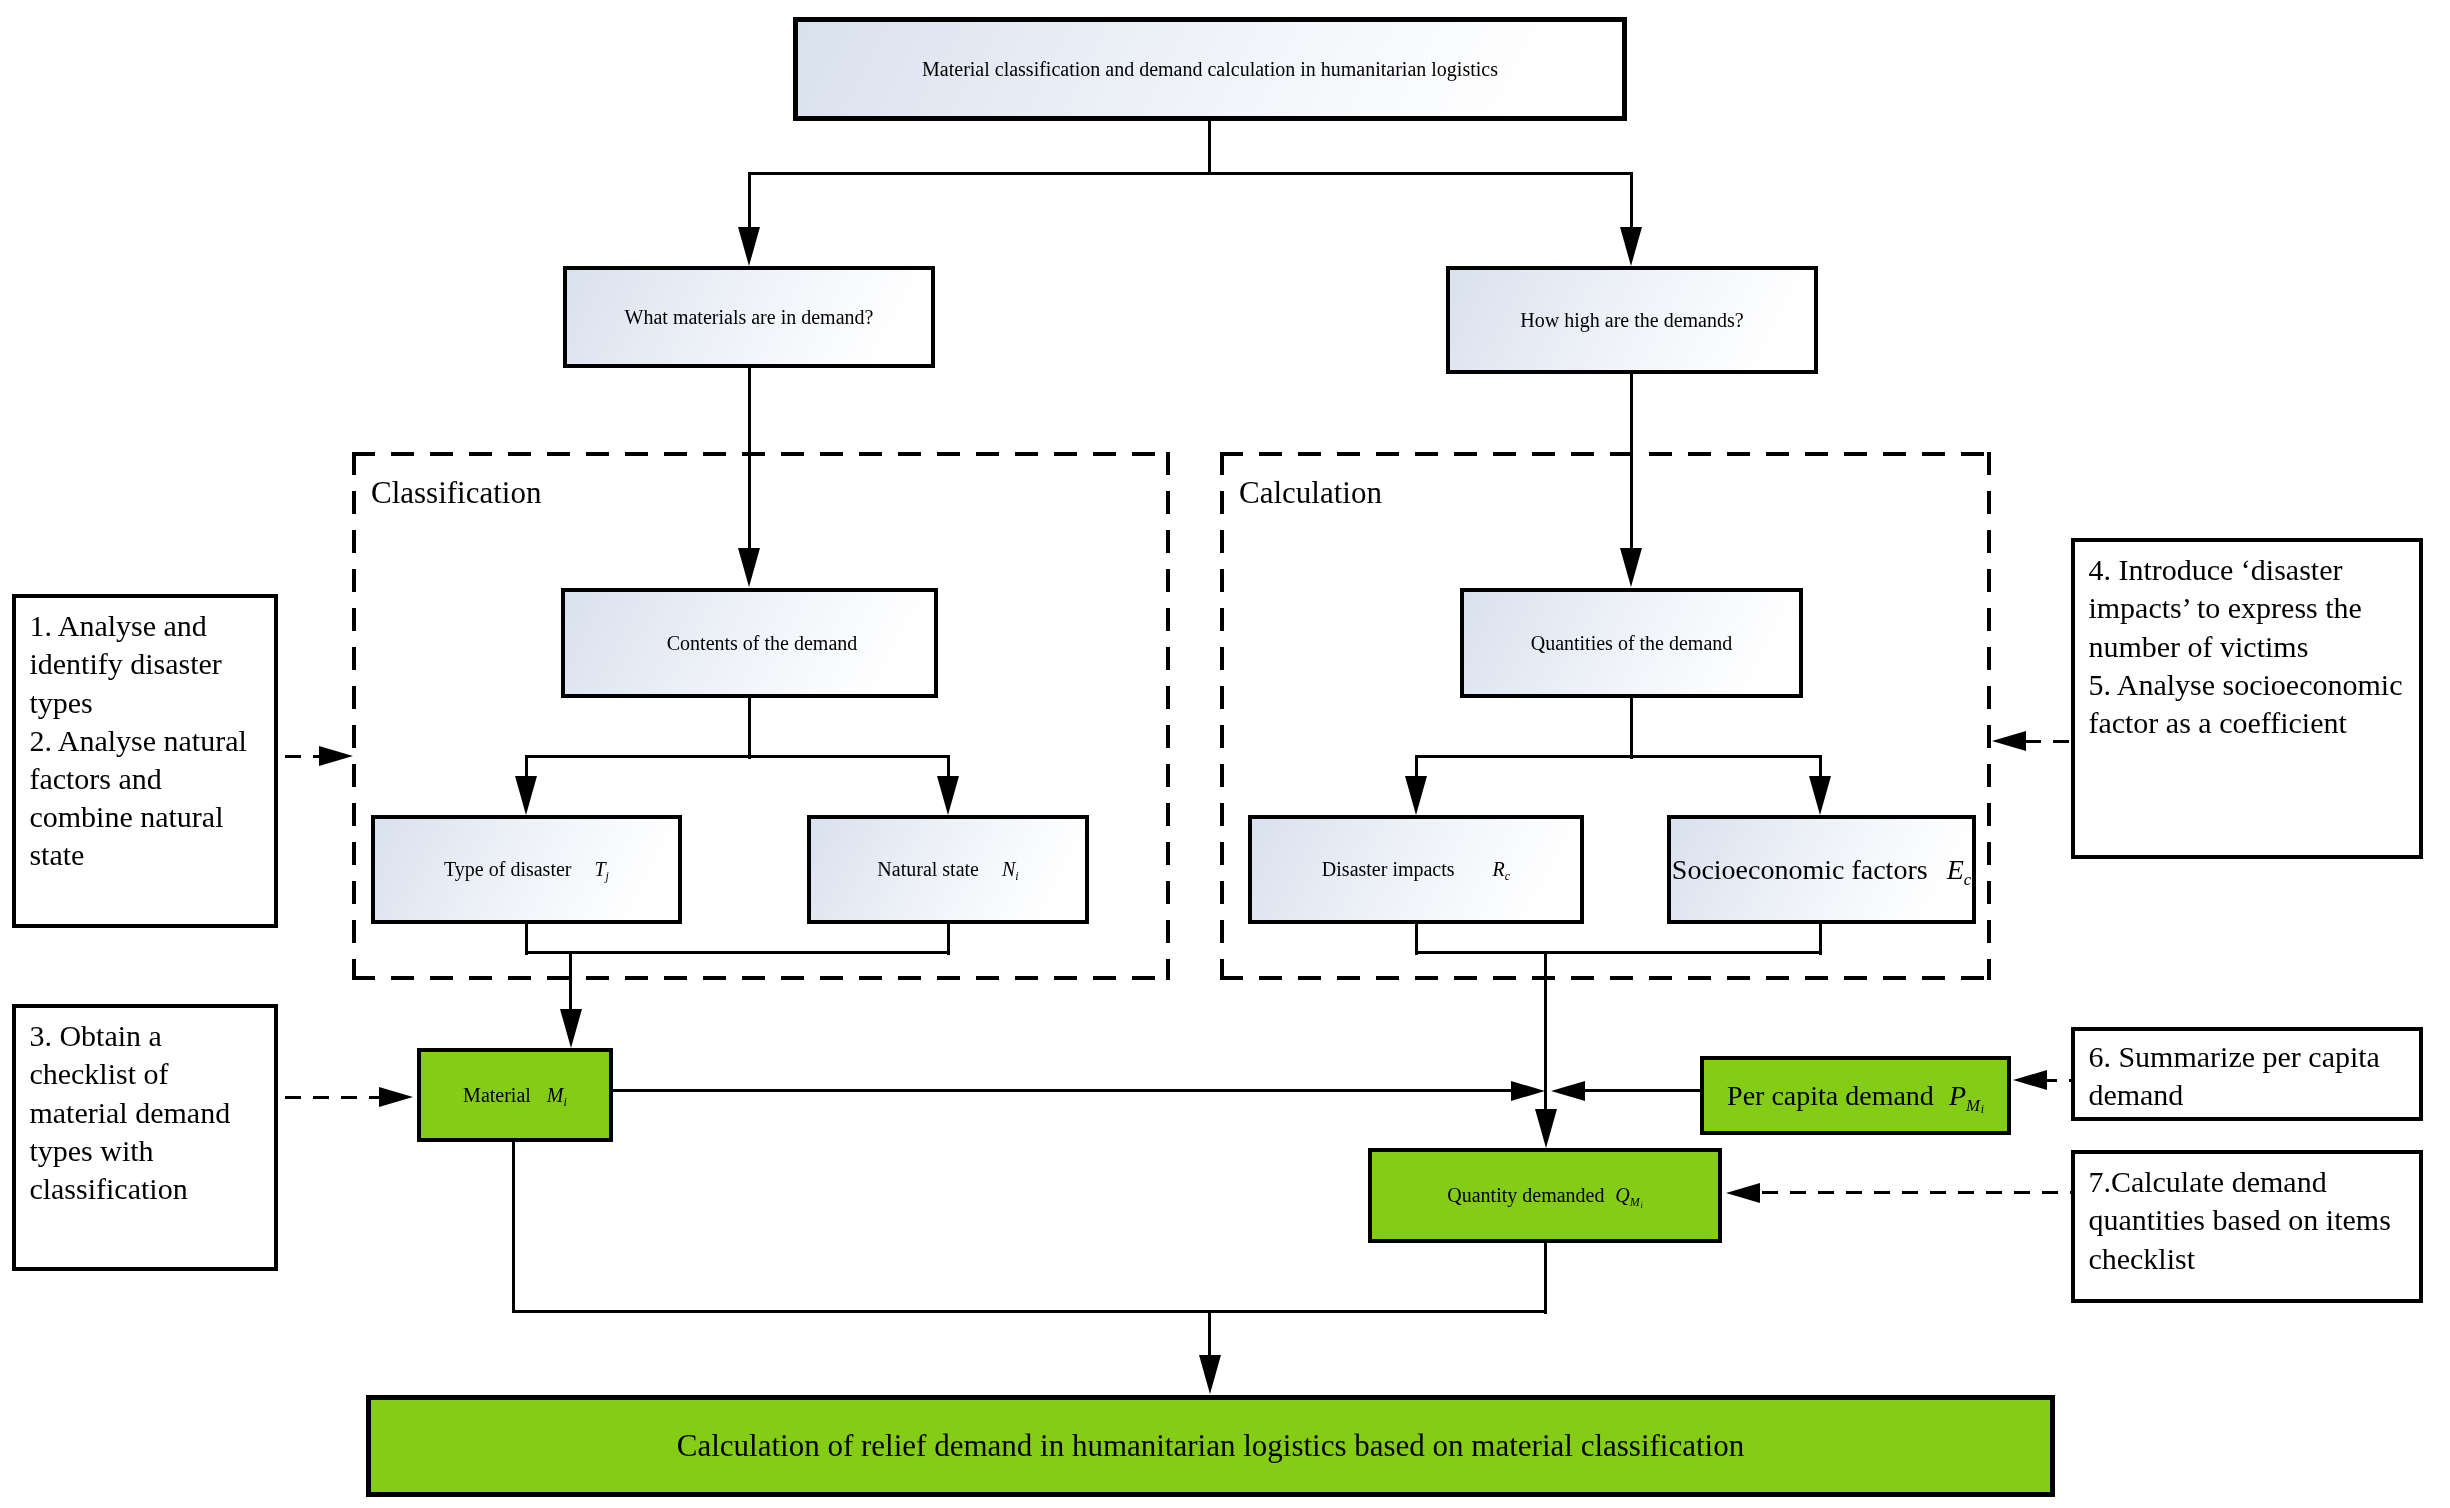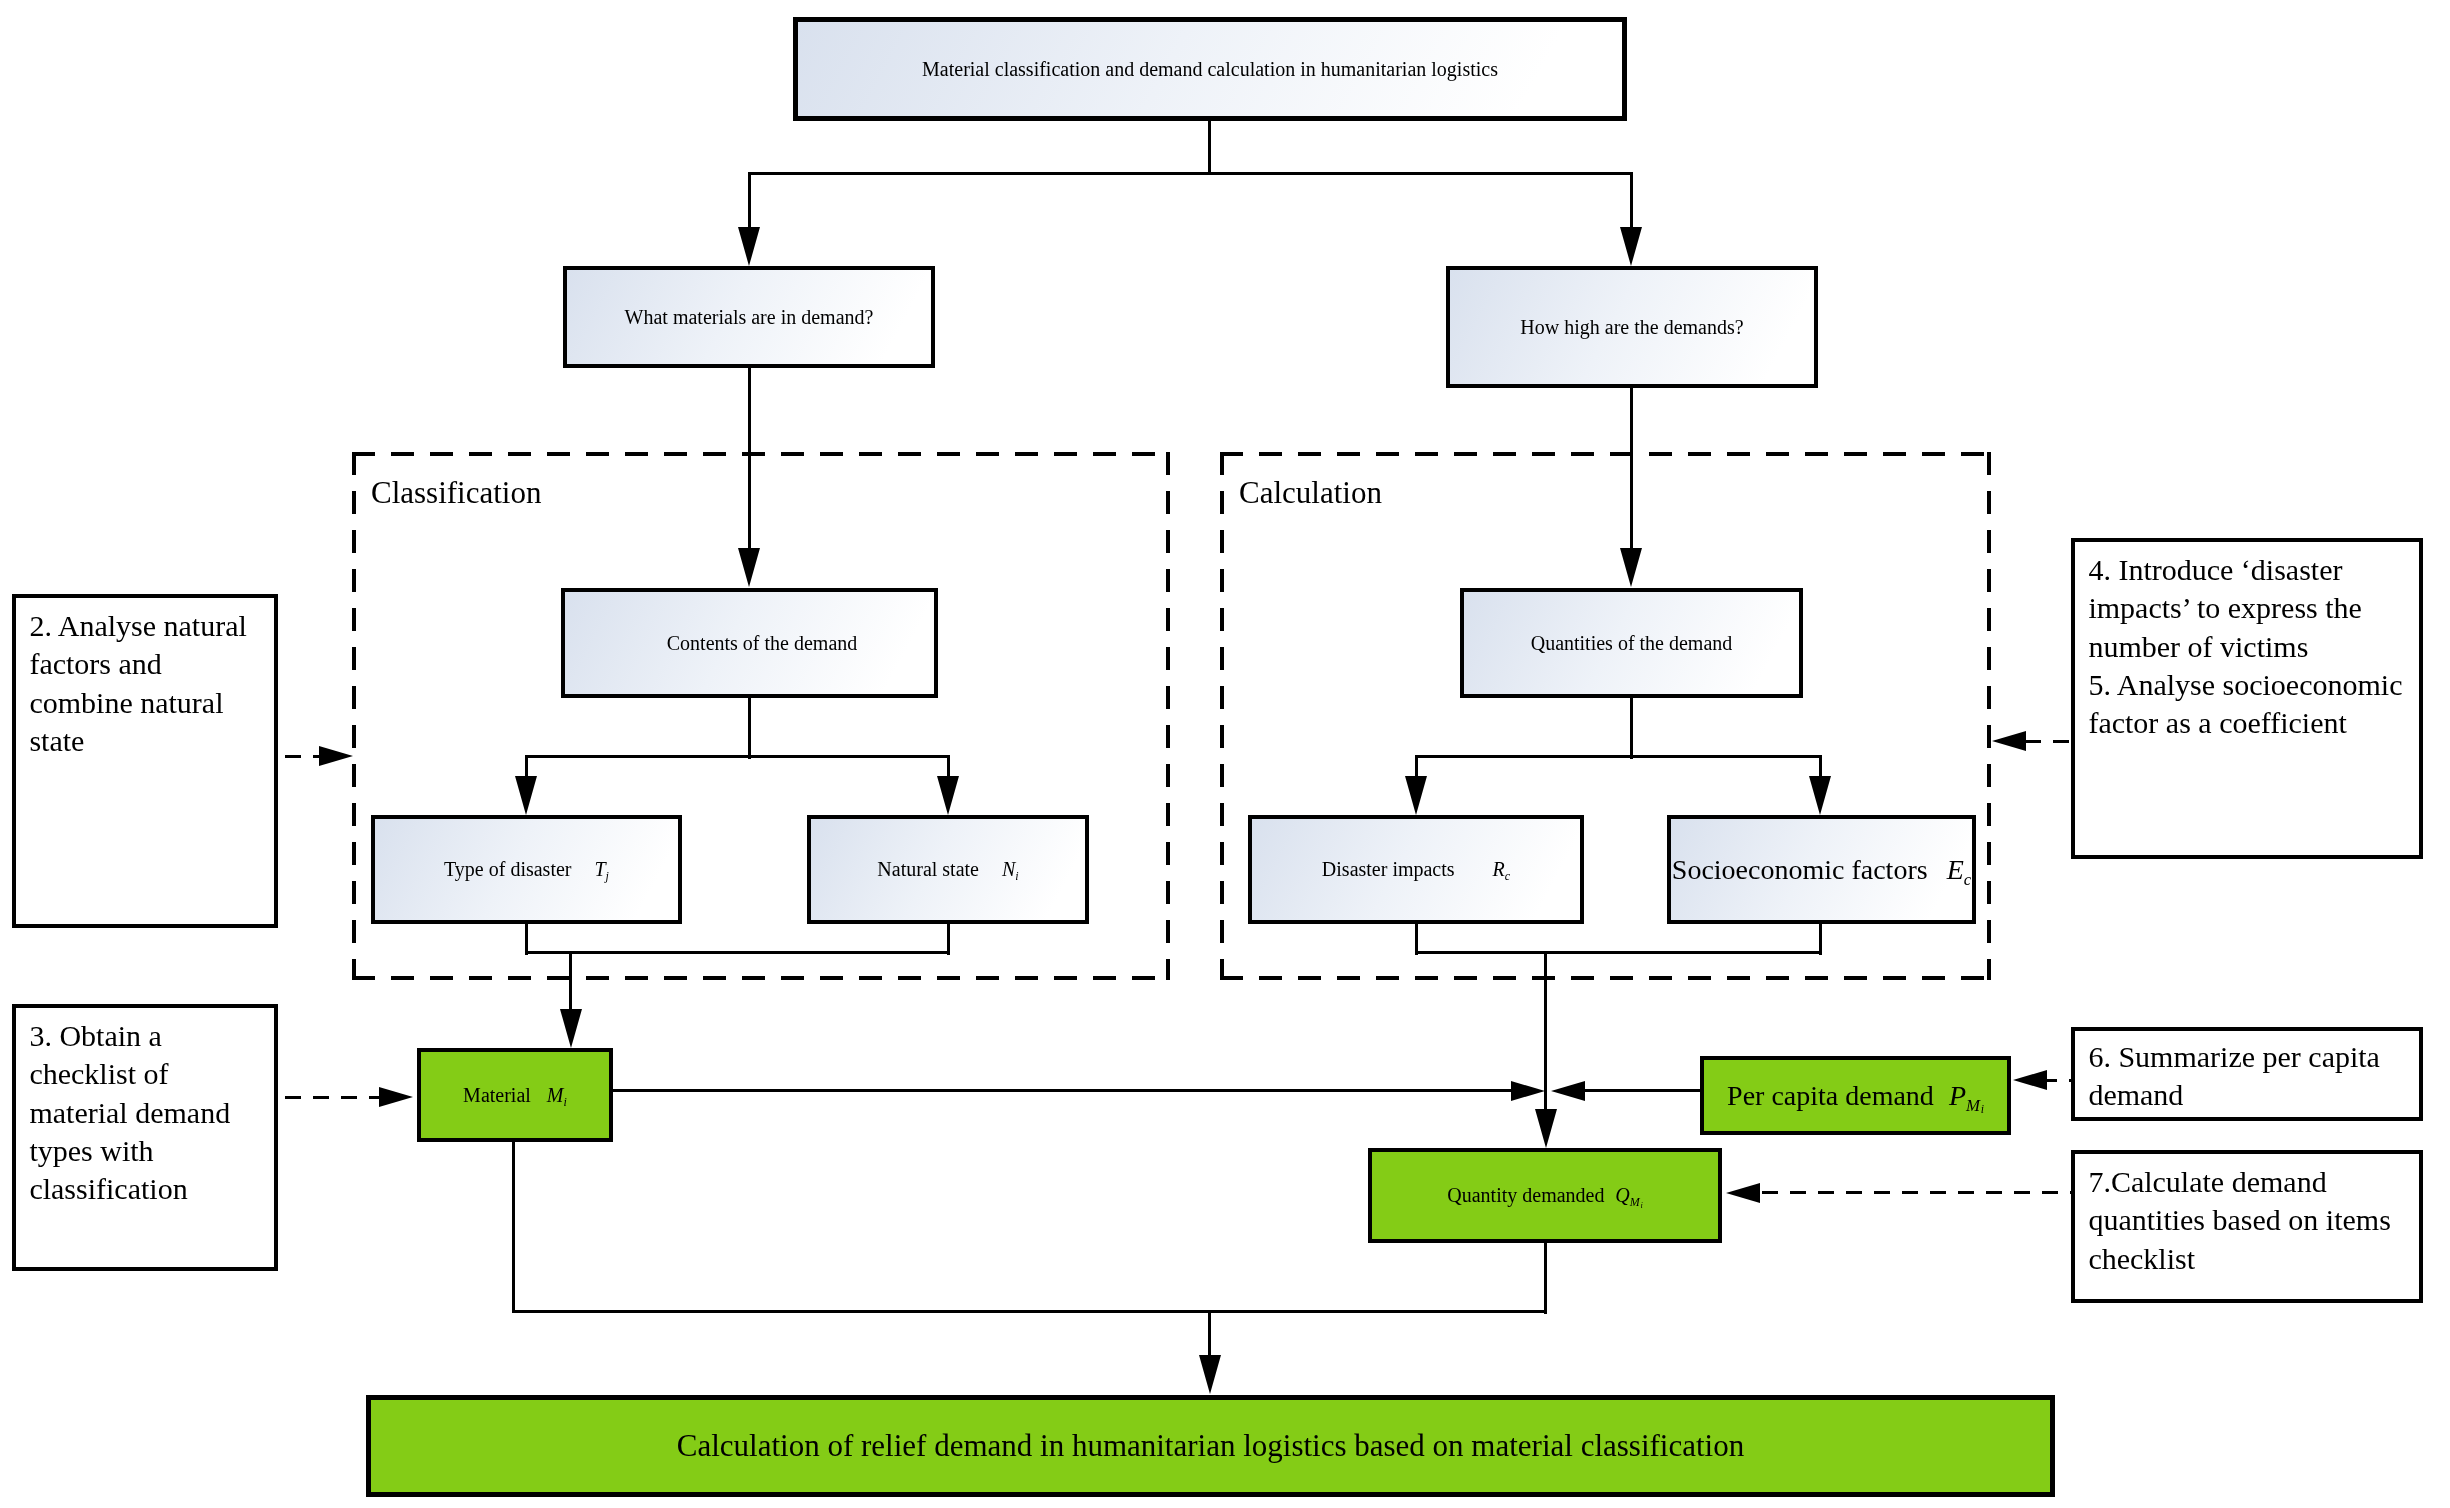--- a/index.html
+++ b/index.html
@@ -134,21 +134,21 @@
   <div class="tri left" style="left:1726px; top:1183px;"></div>
 
   <div class="node thick" style="left:793px; top:17px; width:834px; height:104px; padding:0 61px;">
     <span>Material classification and demand calculation in humanitarian logistics</span>
   </div>
 
   <div class="node" style="left:563px; top:266px; width:372px; height:102px; padding:0 37px;">
     <span>What materials are in demand?</span>
   </div>
 
-  <div class="node" style="left:1446px; top:266px; width:372px; height:122px; padding:0 50px;">
+  <div class="node" style="left:1446px; top:266px; width:372px; height:108px; padding:0 50px;">
     <span>How high are the demands?</span>
   </div>
 
   <div class="node" style="left:561px; top:588px; width:377px; height:110px;padding-left:25px;">
     <span>Contents of the demand</span>
   </div>
 
   <div class="node" style="left:1460px; top:588px; width:343px; height:110px; padding:0 2.7px;">
     <span>Quantities of the demand</span>
   </div>
@@ -186,20 +186,21 @@
   <div class="node plain" style="left:1368px; top:1148px; width:354px; height:95px;">
     <span>Quantity demanded</span>
     <span class="sym" style="margin-left:10.8px;"><span class="base">Q</span><sub>M</sub><sub class="ss">i</sub></span>
   </div>
 
   <div class="node plain thick fs46" style="left:366px; top:1395px; width:1689px; height:102px;">
     <span>Calculation of relief demand in humanitarian logistics based on material classification</span>
   </div>
 
   <div class="note" style="left:12px; top:594px; width:266px; height:334px;">
+    <p>1. Analyse and identify disaster types</p>
     <p>2. Analyse natural factors and combine natural state</p>
   </div>
 
   <div class="note" style="left:12px; top:1004px; width:266px; height:267px;">
     <p>3. Obtain a checklist of material demand types with classification</p>
   </div>
 
   <div class="note" style="left:2071px; top:538px; width:352px; height:321px;">
     <p>4. Introduce ‘disaster impacts’ to express the number of victims</p>
     <p>5. Analyse socioeconomic factor as a coefficient</p>

